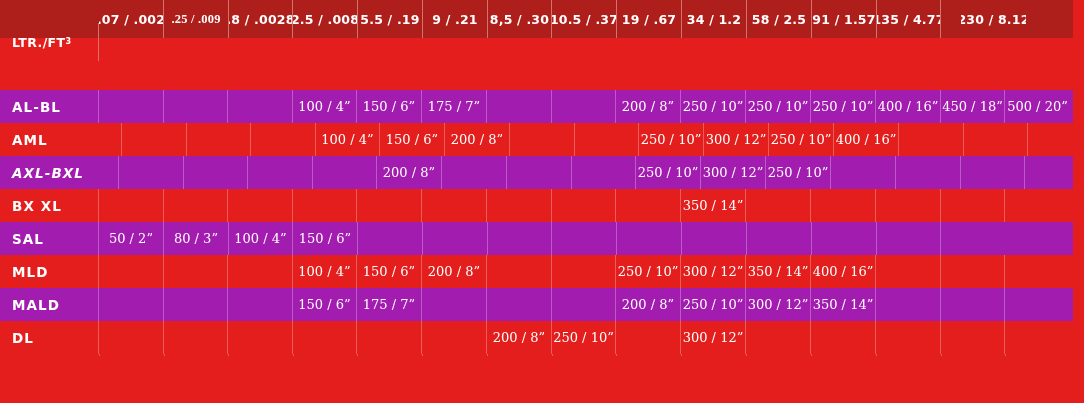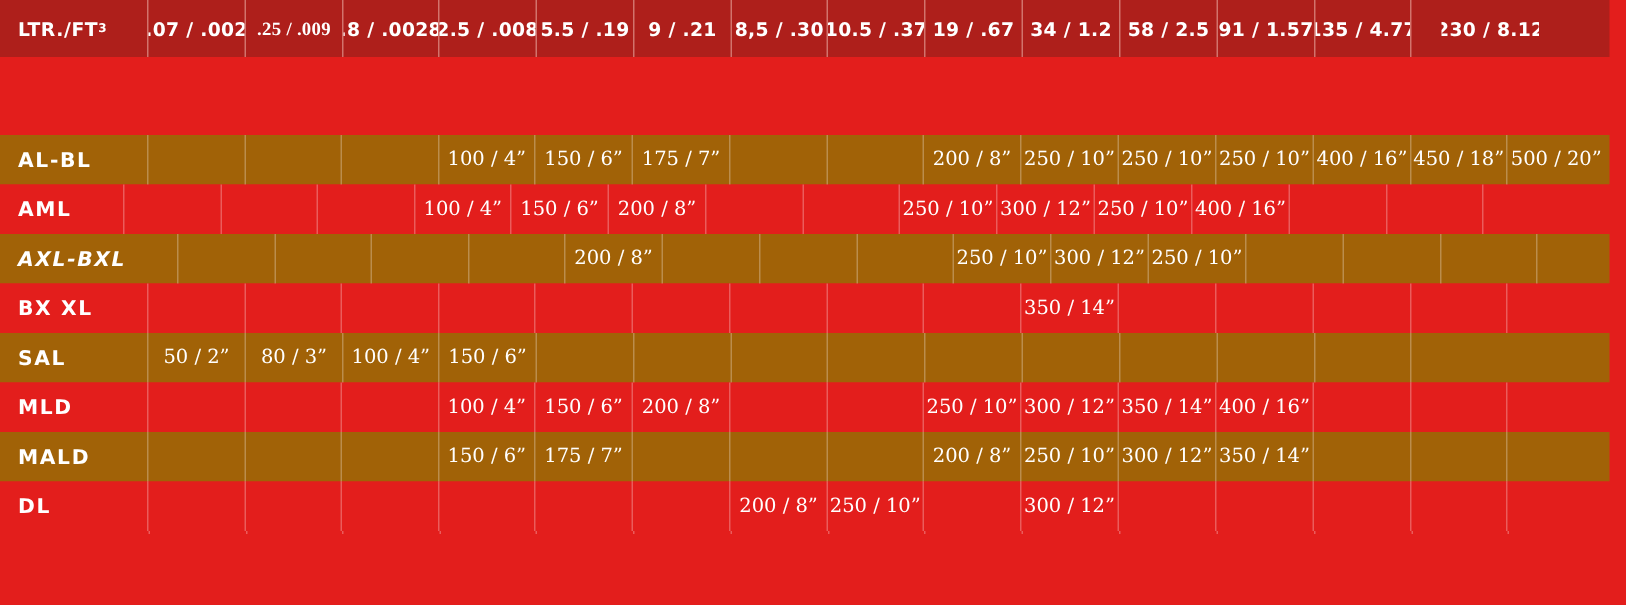--- a/index.html
+++ b/index.html
@@ -48,41 +48,42 @@
     font-size: 12.5px;
     letter-spacing: 0.2px;
     white-space: nowrap;
     overflow: hidden;
   }
   .header-cell.first {
     justify-content: flex-start;
     padding-left: 12px;
     font-size: 12.5px;
     letter-spacing: 0.4px;
+    margin-top: 23px;
   }
   .header-cell.last { border-right: none; margin-left: 20px; }
   .header-cell sup {
     font-size: 8px;
     vertical-align: super;
     line-height: 0;
   }
 
   
   .body-grid {
     position: absolute;
     left: 0;
     top: 90px;
     width: 1073px;
   }
   .row {
     display: flex;
     height: 33px;
     box-sizing: border-box;
   }
-  .row.dark  { background: #a16207; }
+  .row.dark  { background: #a21caf; }
   .row.light { background: #E31E1C; }
 
   .cell {
     flex: 0 0 auto;
     height: 33px;
     display: flex;
     align-items: center;
     justify-content: center;
     box-sizing: border-box;
     border-right: 1px solid rgba(255,255,255,0.28);
@@ -158,21 +159,21 @@
         <div class="cell" style="width: 64px;"></div>
         <div class="cell" style="width: 65px;">200 / 8”</div>
         <div class="cell" style="width: 65px;">250 / 10”</div>
         <div class="cell" style="width: 65px;">250 / 10”</div>
         <div class="cell" style="width: 65px;">250 / 10”</div>
         <div class="cell" style="width: 65px;">400 / 16”</div>
         <div class="cell" style="width: 64px;">450 / 18”</div>
         <div class="cell last" style="width: 65px;">500 / 20”</div>
       </div>
       <div class="row light">
-        <div class="cell rowlabel" style="width: 83px;">AML</div>
+        <div class="cell rowlabel" style="width: 122px;">AML</div>
         <div class="cell" style="width: 65px;"></div>
         <div class="cell" style="width: 64px;"></div>
         <div class="cell" style="width: 65px;"></div>
         <div class="cell" style="width: 64px;">100 / 4”</div>
         <div class="cell" style="width: 65px;">150 / 6”</div>
         <div class="cell" style="width: 65px;">200 / 8”</div>
         <div class="cell" style="width: 65px;"></div>
         <div class="cell" style="width: 64px;"></div>
         <div class="cell" style="width: 65px;">250 / 10”</div>
         <div class="cell" style="width: 65px;">300 / 12”</div>

